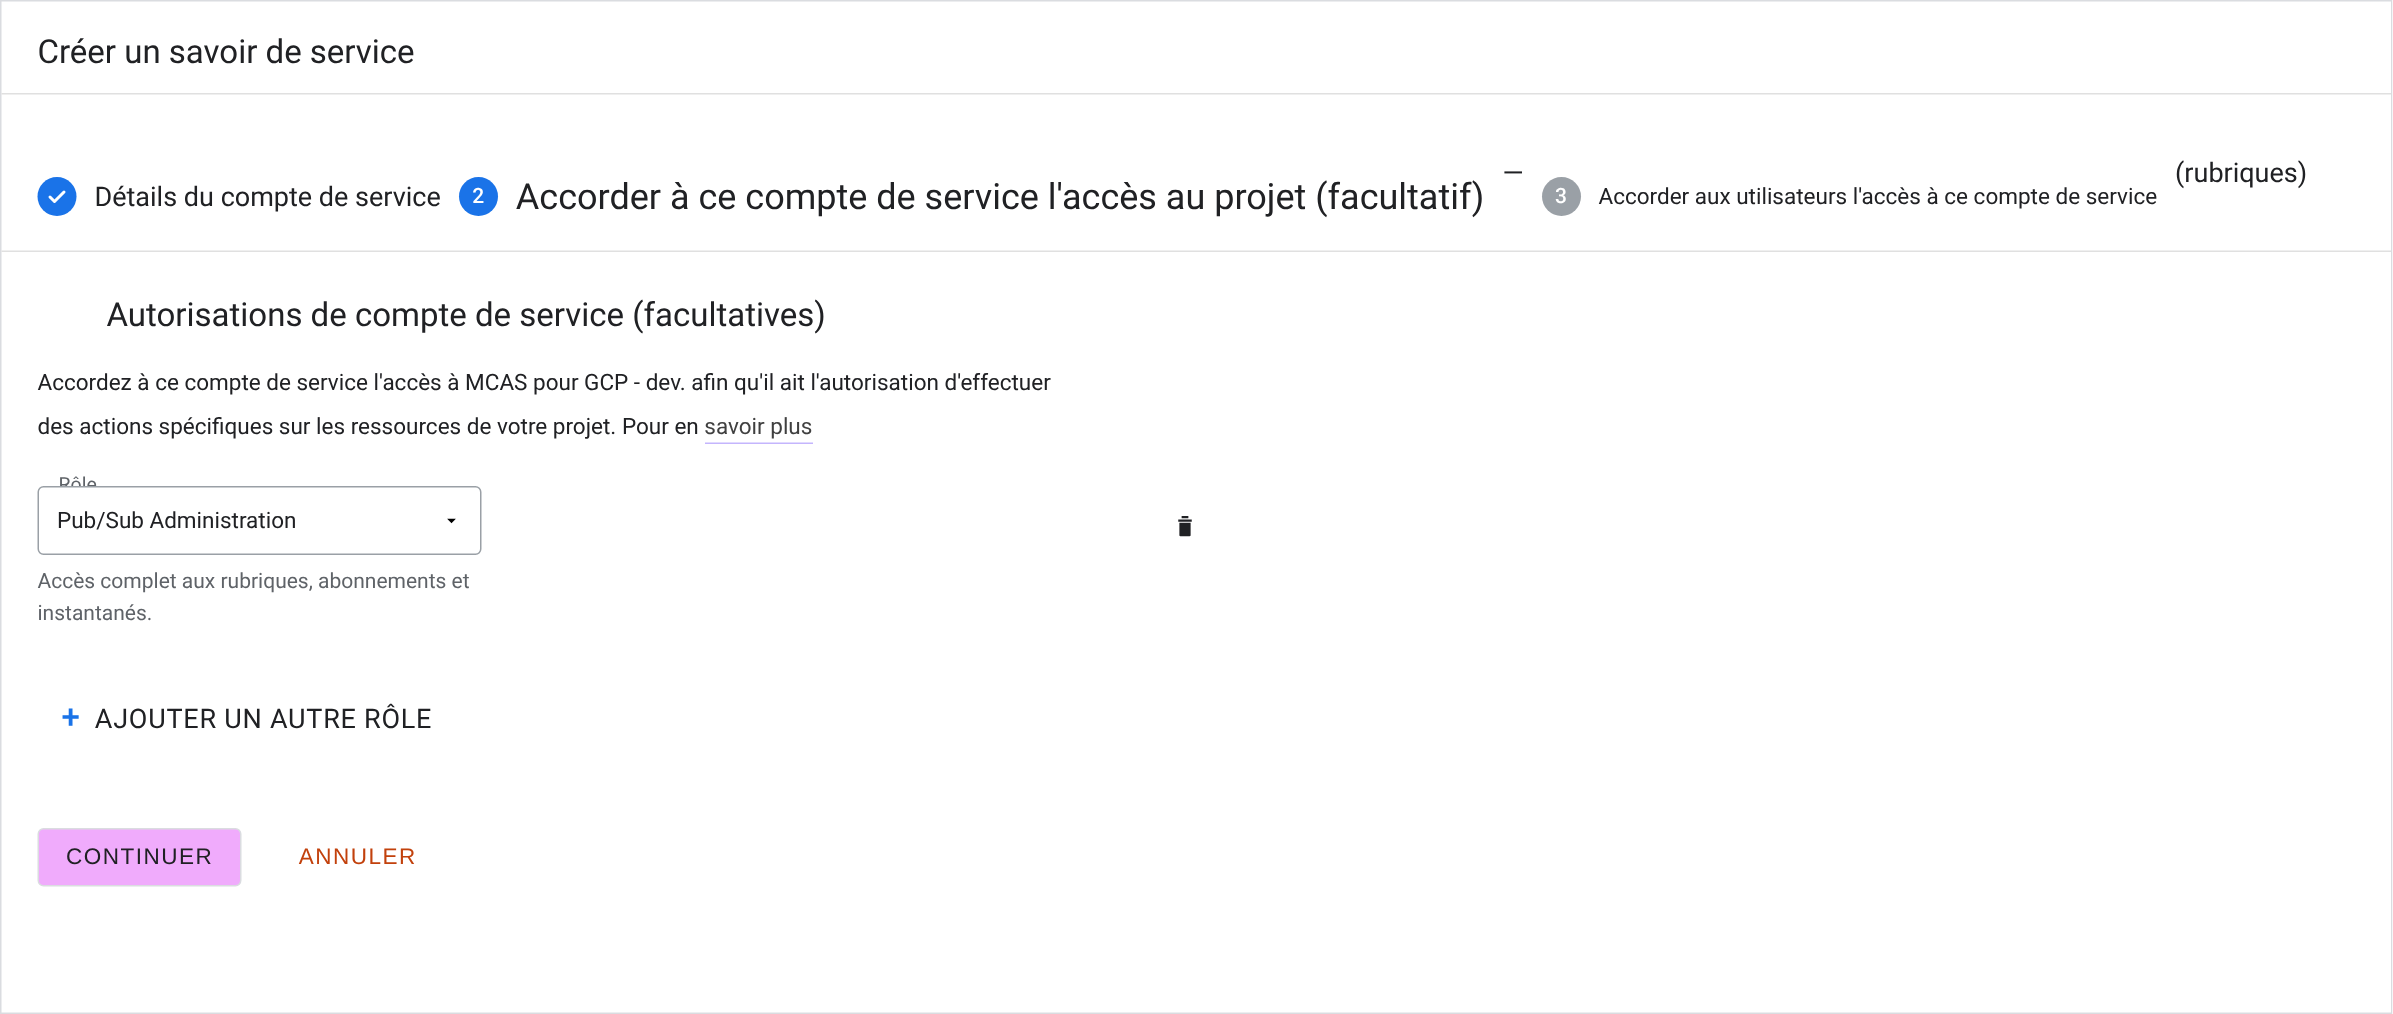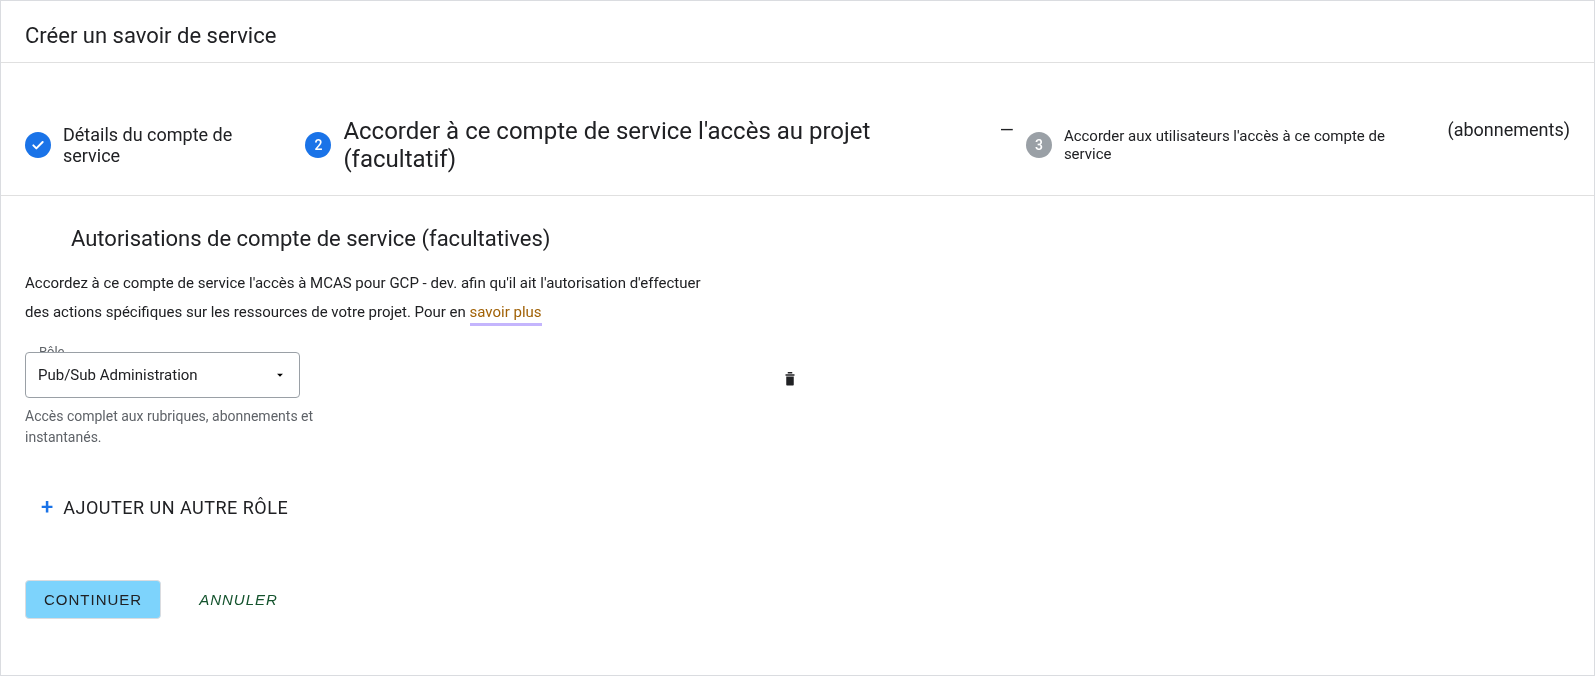--- a/index.html
+++ b/index.html
@@ -66,33 +66,33 @@
       margin-left: 46px;
     }
     .section-desc {
       font-size: 15px;
       line-height: 1.9;
       color: #202124;
       max-width: 700px;
       margin-bottom: 26px;
     }
     .inline-link {
-      color: #a16207;
-      border-bottom: 3px solid #c4b5fd;
+      color: #404040;
+      border-bottom: 1px solid #c4b5fd;
       padding-bottom: 2px;
     }
     .role-row {
       display: flex;
       align-items: flex-start;
       gap: 24px;
       max-width: 780px;
     }
     .role-field-wrap {
       position: relative;
-      width: 275px;
+      width: 296px;
     }
     .role-label {
       position: absolute;
       top: -8px;
       left: 10px;
       background: #fff;
       padding: 0 4px;
       font-size: 13px;
       color: #5f6368;
     }
@@ -150,36 +150,35 @@
       color: #202124;
     }
     .actions {
       display: flex;
       gap: 38px;
       margin-top: 62px;
       align-items: center;
     }
     .btn-continue {
       border: 1px solid #dadce0;
-      background: #7dd3fc;
+      background: #f0abfc;
       padding: 10px 18px;
       border-radius: 4px;
       font-size: 15px;
       letter-spacing: 1px;
       cursor: pointer;
       color: #202124;
     }
     .btn-cancel {
       background: none;
       border: none;
       font-size: 15px;
       letter-spacing: 1px;
       cursor: pointer;
-      color: #14532d;
-      font-style: italic;
+      color: #c2410c;
     }
     svg { display: block; }
   </style>
 </head>
 <body>
 
 <div class="container">
 
   <div class="header">
     <div class="header-title">Créer un savoir de service</div>
@@ -201,21 +200,21 @@
       <div class="step-label-2">Accorder à ce compte de service l'accès au projet (facultatif)</div>
     </div>
 
     <div class="step-dash">—</div>
 
     <div class="step">
       <div class="step-circle pending">3</div>
       <div class="step-label-3">Accorder aux utilisateurs l'accès à ce compte de service</div>
     </div>
 
-    <div class="step-suffix">(abonnements)</div>
+    <div class="step-suffix">(rubriques)</div>
   </div>
 
   <div class="content">
 
     <div class="section-title">Autorisations de compte de service (facultatives)</div>
 
     <div class="section-desc">
       <span>Accordez à ce compte de service l'accès à MCAS pour GCP - dev. afin qu'il ait l'autorisation d'effectuer des actions spécifiques sur les ressources de votre projet. Pour en </span><span class="inline-link">savoir plus</span>
     </div>
 

